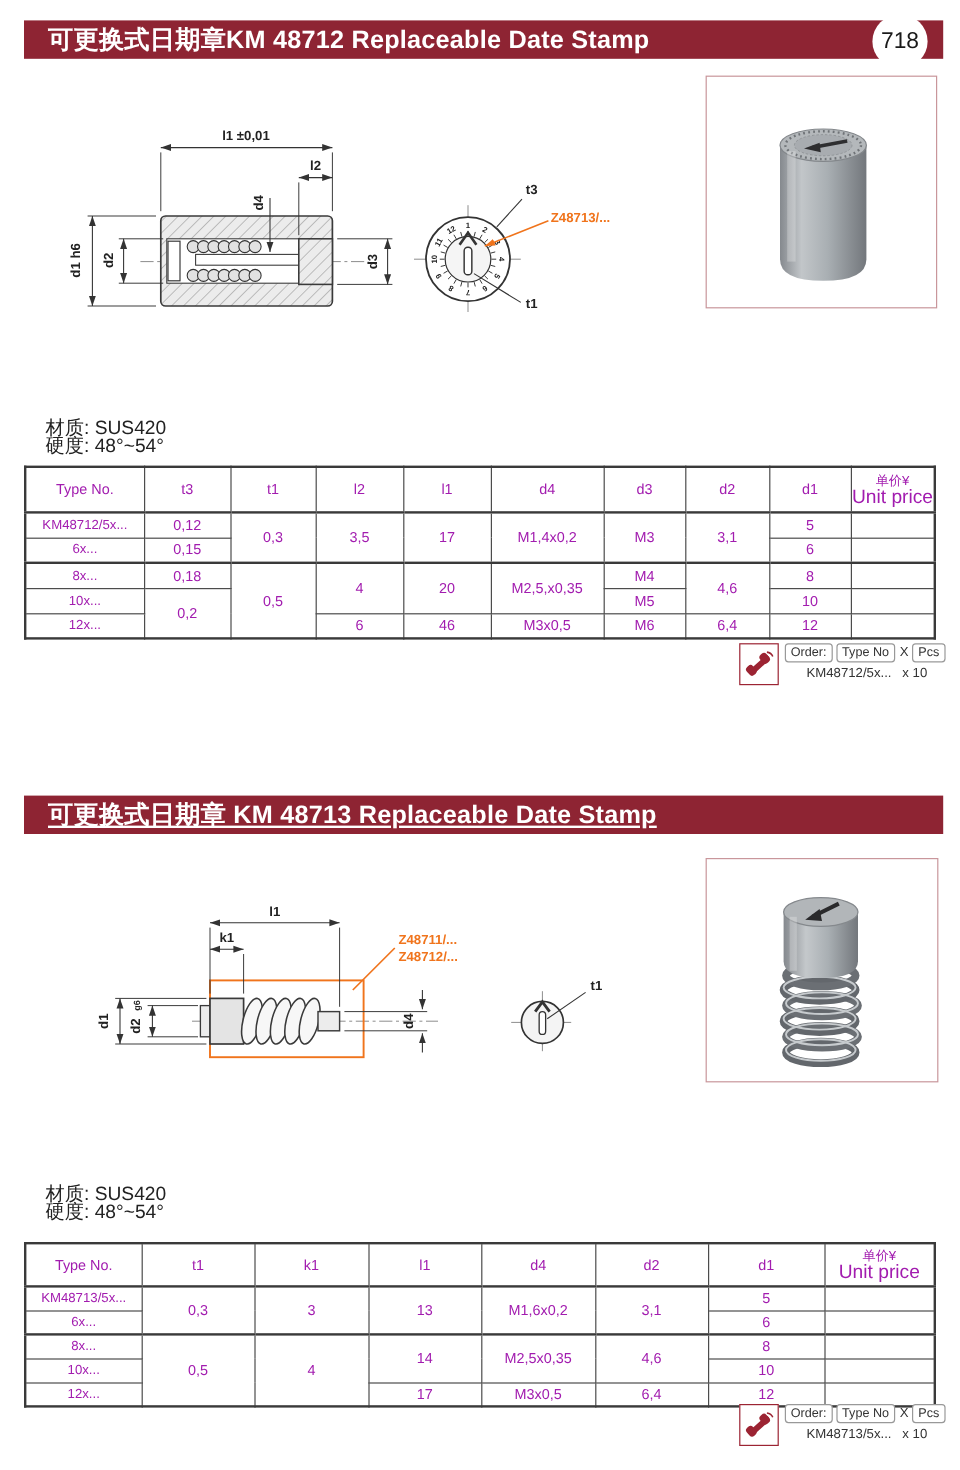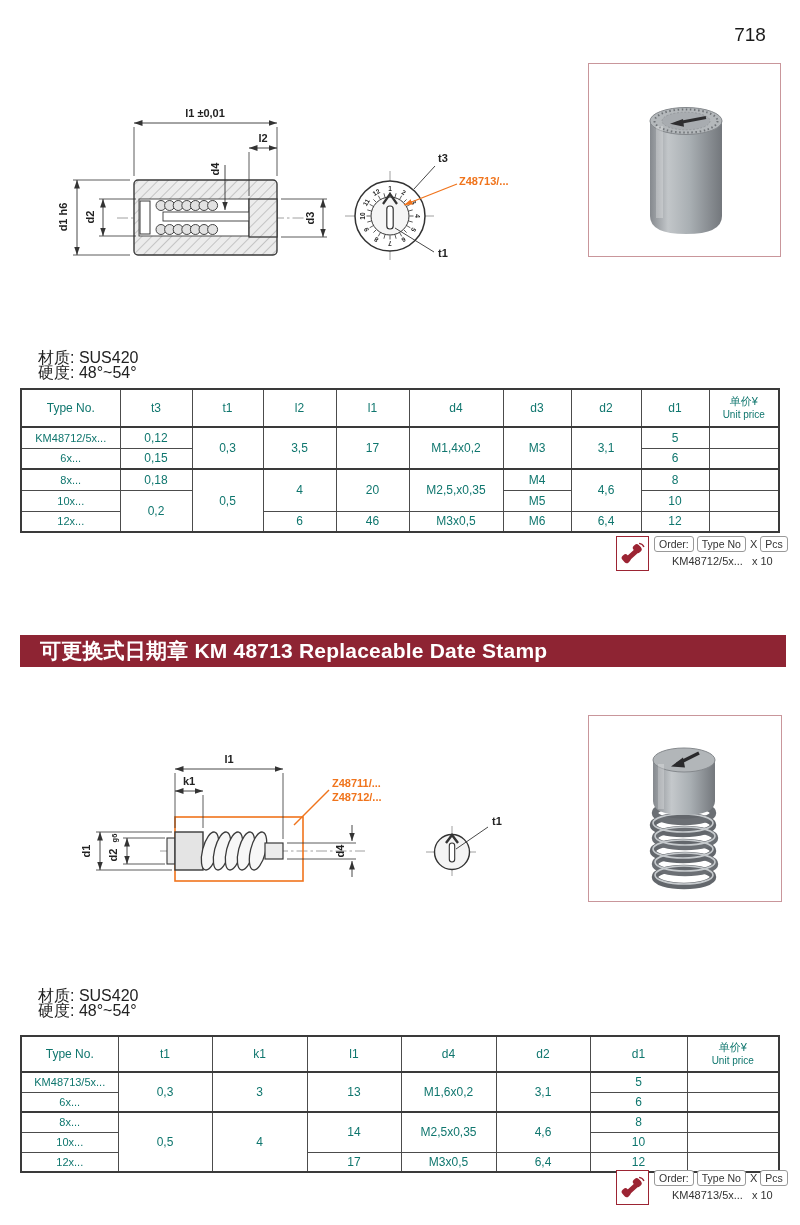--- a/index.html
+++ b/index.html
@@ -8,21 +8,21 @@
     position:relative; width:800px; height:1225px; background:#ffffff;
     font-family:"Liberation Sans", sans-serif; overflow:hidden;
   }
   
   .hbar {
     position:absolute; left:20px; width:766px; height:32px;
     background:#8e2433; color:#fff; display:flex; align-items:center;
     padding-left:20px; font-size:21px; font-weight:bold; letter-spacing:0.2px;
   }
   .hbar1 { top:17px; }
-  .hbar2 { top:635px; }
+  .hbar2 { top:663px;text-decoration:underline; }
   .page-badge {
     position:absolute; left:727px; top:12px; width:46px; height:45px;
     background:#fff; border-radius:50%; text-align:center; line-height:45px;
     font-size:19px; color:#1a1a1a; z-index:2;
   }
   
   .drawing1 { position:absolute; left:55px; top:85px; }
   .drawing2 { position:absolute; left:60px; top:735px; }
   svg .cl  { stroke:#888; stroke-width:0.8; fill:none; stroke-dasharray:11 3 2.5 3; }
   svg .dim { stroke:#333; stroke-width:0.9; fill:none; }
@@ -36,31 +36,31 @@
   
   .photo { position:absolute; border:1px solid #c9969b; background:#fff; }
   .photo1 { left:588px; top:63px;  width:193px; height:194px; }
   .photo2 { left:588px; top:715px; width:194px; height:187px; }
   
   .material { position:absolute; left:38px; font-size:16px; color:#222; line-height:15px; }
   .mat1 { top:350px; } .mat2 { top:988px; }
   
   table.spec {
     position:absolute; left:20px; width:758px; border-collapse:collapse; table-layout:fixed;
-    border:2px solid #3a3a3a; font-size:12px; color:#0f766e; text-align:center;
+    border:2px solid #3a3a3a; font-size:12px; color:#a21caf; text-align:center;
   }
   .spec1 { top:388px; } .spec2 { top:1035px; }
   table.spec th, table.spec td { border:1px solid #4c4c4c; font-weight:normal; padding:0; }
   table.spec thead th { border-bottom:2px solid #3a3a3a; }
   .spec1 thead tr { height:38px; } .spec1 tbody tr { height:21px; }
   .spec2 thead tr { height:36px; } .spec2 tbody tr { height:20px; }
   tr.grp td { border-top:2px solid #3a3a3a; }
   td.typecell { font-size:11px; }
   .price-h1 { font-size:11px; line-height:13px; }
-  .price-h2 { font-size:10px; line-height:14px; }
+  .price-h2 { font-size:16px; line-height:14px; }
   
   .order { position:absolute; display:flex; align-items:flex-start; }
   .order1 { left:616px; top:536px; }
   .order2 { left:616px; top:1170px; }
   .phone-box {
     width:33px; height:35px; border:1.5px solid #9c2433; background:#fff;
     display:flex; align-items:center; justify-content:center; margin-right:5px;
   }
   .order-right { display:flex; flex-direction:column; align-items:center; }
   .order-tags { display:flex; align-items:center; white-space:nowrap; }
@@ -70,20 +70,23 @@
   }
   .times { font-size:11px; color:#333; margin:0 3px 0 1px; }
   .order-example { font-size:11px; color:#333; margin-top:3px; }
   .order-example .qty { margin-left:9px; }
 </style>
 </head>
 <body>
 
 <div class="page">
 
+  <div class="hbar hbar1">
+    <span>可更换式日期章KM 48712 Replaceable Date Stamp</span>
+  </div>
   <div class="page-badge">718</div>
 
   <svg class="drawing1" width="520" height="220" viewBox="0 0 520 220">
     <defs>
       <marker id="ae1" orient="auto" markerUnits="userSpaceOnUse" markerWidth="10" markerHeight="8" refX="8.5" refY="3.5">
         <path d="M0,0.6 L8.5,3.5 L0,6.4 Z" fill="#333"></path>
       </marker>
       <marker id="as1" orient="auto-start-reverse" markerUnits="userSpaceOnUse" markerWidth="10" markerHeight="8" refX="8.5" refY="3.5">
         <path d="M0,0.6 L8.5,3.5 L0,6.4 Z" fill="#333"></path>
       </marker>

